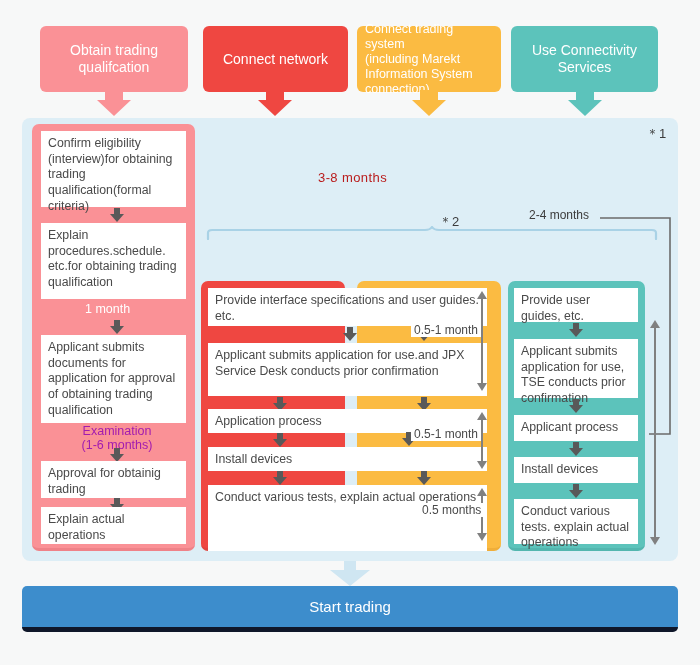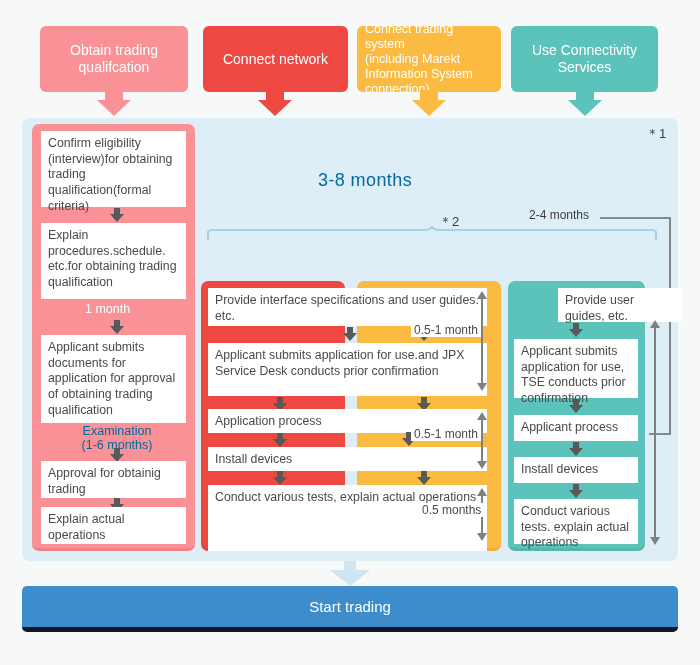--- a/index.html
+++ b/index.html
@@ -71,21 +71,21 @@
 
   
   .vmeasure{position:absolute;}
   .vmeasure .stem{position:absolute;left:4px;top:7px;bottom:7px;width:2px;background:#808080;}
   .vmeasure .ah-top{position:absolute;left:0;top:0;width:0;height:0;
     border-left:5px solid transparent;border-right:5px solid transparent;border-bottom:8px solid #808080;}
   .vmeasure .ah-bot{position:absolute;left:0;bottom:0;width:0;height:0;
     border-left:5px solid transparent;border-right:5px solid transparent;border-top:8px solid #808080;}
 
   .note{position:absolute;font-size:12px;color:#3c3c3c;white-space:nowrap;}
-  .blue-note{position:absolute;font-size:18px;color:#0369a1;white-space:nowrap;letter-spacing:.4px;}
+  .blue-note{position:absolute;font-size:13px;color:#b91c1c;white-space:nowrap;letter-spacing:.4px;}
 
   
   #start-trading{
     left:22px;top:586px;width:656px;height:46px;
     background:#3d8dcc;border-radius:5px;
     color:#fff;font-size:15px;
     display:flex;align-items:center;justify-content:center;
     border-bottom:5px solid #0f172a;
   }
   #start-arrow-stem{left:344px;top:561px;width:12px;height:11px;background:#cfe6f2;}
@@ -143,21 +143,21 @@
 <div class="abs col" style="left:32px;top:124px;width:163px;height:427px;background:#fa9196;border-bottom:3px solid #ef8288;"></div>
 
 <div class="wbox" style="left:41px;top:131px;width:145px;height:76px;">Confirm eligibility (interview)for obtaining trading qualification(formal criteria)</div>
 <div class="darrow" style="left:110px;top:208px;width:14px;height:14px;"></div>
 
 <div class="wbox" style="left:41px;top:223px;width:145px;height:76px;">Explain procedures.schedule. etc.for obtaining trading qualification</div>
 <div class="timelabel nobg" style="left:82px;top:302px;color:#ffffff;font-size:12.5px;">1 month</div>
 <div class="darrow" style="left:110px;top:320px;width:14px;height:14px;"></div>
 
 <div class="wbox" style="left:41px;top:335px;width:145px;height:88px;">Applicant submits documents for application for approval of obtaining trading qualification</div>
-<div class="timelabel nobg" style="left:60px;top:424px;color:#0369a1;font-size:12.5px;text-align:center;width:108px;white-space:pre-line;line-height:1.15;">Examination
+<div class="timelabel nobg" style="left:60px;top:424px;color:#a21caf;font-size:12.5px;text-align:center;width:108px;white-space:pre-line;line-height:1.15;">Examination
 (1-6 months)</div>
 <div class="darrow" style="left:110px;top:448px;width:14px;height:14px;"></div>
 
 <div class="wbox" style="left:41px;top:461px;width:145px;height:37px;">Approval for obtainig trading</div>
 <div class="darrow" style="left:110px;top:498px;width:14px;height:14px;"></div>
 
 <div class="wbox" style="left:41px;top:507px;width:145px;height:37px;">Explain actual operations</div>
 
 <div class="abs col" style="left:201px;top:281px;width:144px;height:270px;background:#ef4741;border-bottom:3px solid #e0443e;"></div>
 
@@ -197,21 +197,21 @@
 
 <div class="vmeasure" style="left:477px;top:488px;width:10px;height:53px;">
   <div class="ah-top"></div>
     <div class="stem"></div>
     <div class="ah-bot"></div>
 </div>
 <div class="timelabel" style="left:419px;top:503px;">0.5 months</div>
 
 <div class="abs col" style="left:508px;top:281px;width:137px;height:270px;background:#5cc3bb;border-bottom:3px solid #53b6af;"></div>
 
-<div class="wbox" style="left:514px;top:288px;width:124px;height:34px;margin-left:44px;">Provide user guides, etc.</div>
+<div class="wbox" style="left:514px;top:288px;width:124px;height:34px;">Provide user guides, etc.</div>
 <div class="darrow" style="left:569px;top:323px;width:14px;height:14px;"></div>
 
 <div class="wbox" style="left:514px;top:339px;width:124px;height:59px;">Applicant submits application for use, TSE conducts prior confirmation</div>
 <div class="darrow" style="left:569px;top:399px;width:14px;height:14px;"></div>
 
 <div class="wbox" style="left:514px;top:415px;width:124px;height:26px;">Applicant process</div>
 <div class="darrow" style="left:569px;top:442px;width:14px;height:14px;"></div>
 
 <div class="wbox" style="left:514px;top:457px;width:124px;height:26px;">Install devices</div>
 <div class="darrow" style="left:569px;top:484px;width:14px;height:14px;"></div>

